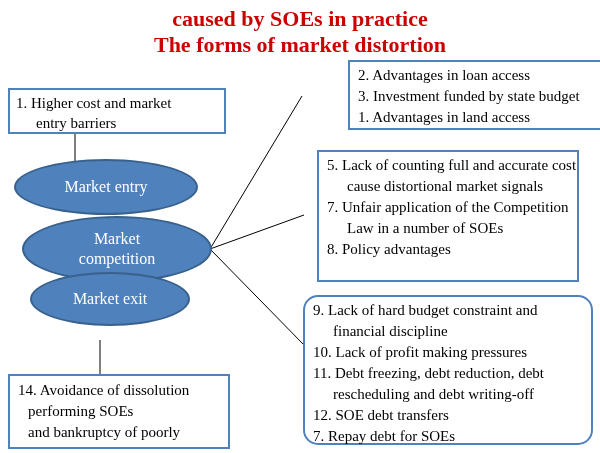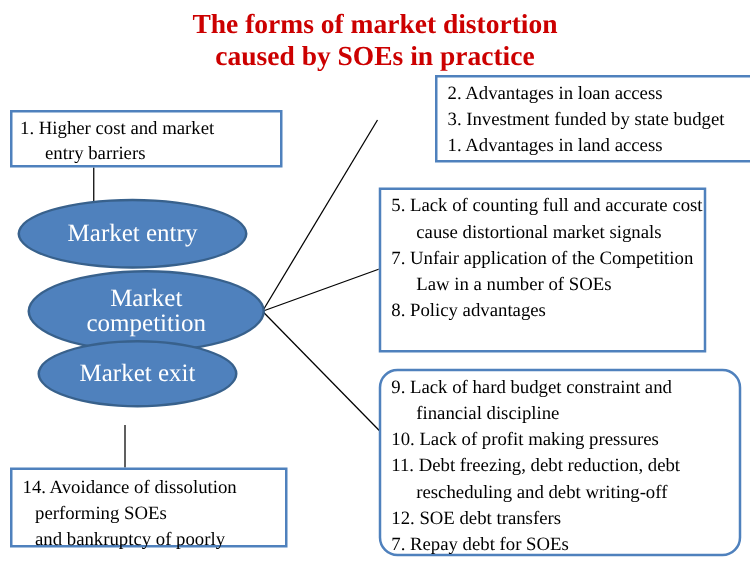--- a/index.html
+++ b/index.html
@@ -32,50 +32,50 @@
     border: 2px solid #4f81bd;
     font-size: 15px;
     color: #000000;
     box-sizing: border-box;
   }
   .box .ln { white-space: nowrap; }
   .ind   { padding-left: 20px; }
   .ind-sm{ padding-left: 10px; }
   .box1 { left: 8px;  top: 88px;  width: 218px; height: 46px;  padding: 3px 6px; line-height: 20px; }
   .box2 { left: 300px; top: 60px;  width: 292px; height: 70px;  padding: 3px 8px; line-height: 21px; margin-left: 48px; }
-  .box5 { left: 303px; top: 150px; width: 262px; height: 132px; padding: 3px 8px; line-height: 21px; }
+  .box5 { left: 317px; top: 150px; width: 262px; height: 132px; padding: 3px 8px; line-height: 21px; }
   .box9 { left: 303px; top: 295px; width: 290px; height: 150px; padding: 3px 8px; line-height: 21px; border-radius: 15px; }
-  .box14{ left: 8px;  top: 374px; width: 222px; height: 64px;  padding: 4px 8px; line-height: 21px; }
+  .box14{ left: 8px;  top: 374px; width: 222px; height: 75px;  padding: 4px 8px; line-height: 21px; }
   .ellipse {
     position: absolute;
     background: #4f81bd;
     border: 2px solid #38618c;
     border-radius: 50%;
     color: #ffffff;
-    font-size: 20px;
+    font-size: 16px;
     display: flex;
     align-items: center;
     justify-content: center;
     text-align: center;
     box-sizing: border-box;
     line-height: 20px;
   }
   .el-entry       { left: 14px; top: 159px; width: 184px; height: 56px; }
   .el-competition { left: 22px; top: 216px; width: 190px; height: 66px; }
   .el-exit        { left: 30px; top: 272px; width: 160px; height: 54px; }
   .el-competition .lbl { width: 110px; }
 </style>
 </head>
 <body>
 
 <div class="canvas">
 
   <div class="title" style="color:#cc0000;">
+    <div>caused by SOEs in practice</div>
     <div>The forms of market distortion</div>
-    <div>caused by SOEs in practice</div>
   </div>
 
   <svg class="connectors" viewBox="0 0 600 453" xmlns="http://www.w3.org/2000/svg">
     <line x1="75" y1="133" x2="75" y2="162" stroke="#000000" stroke-width="1"></line>
     <line x1="100" y1="340" x2="100" y2="375" stroke="#000000" stroke-width="1"></line>
     <line x1="210" y1="249" x2="302" y2="96" stroke="#000000" stroke-width="1"></line>
     <line x1="210" y1="249" x2="304" y2="215" stroke="#000000" stroke-width="1"></line>
     <line x1="210" y1="249" x2="304" y2="345" stroke="#000000" stroke-width="1"></line>
   </svg>
 

